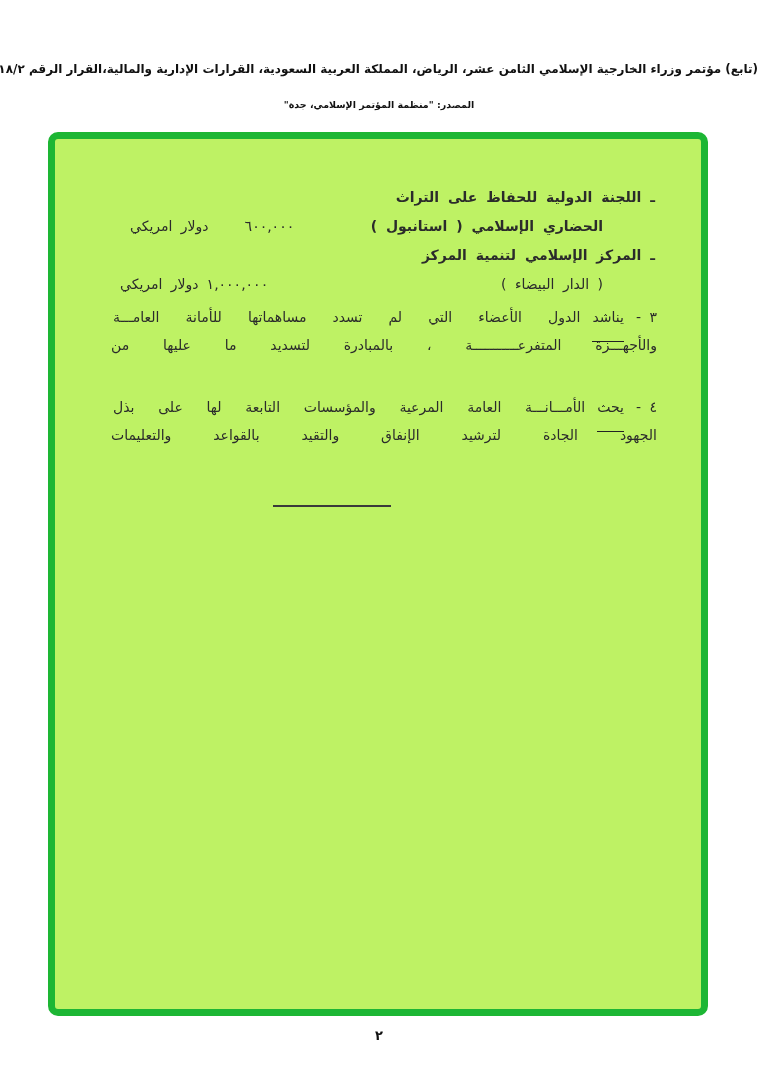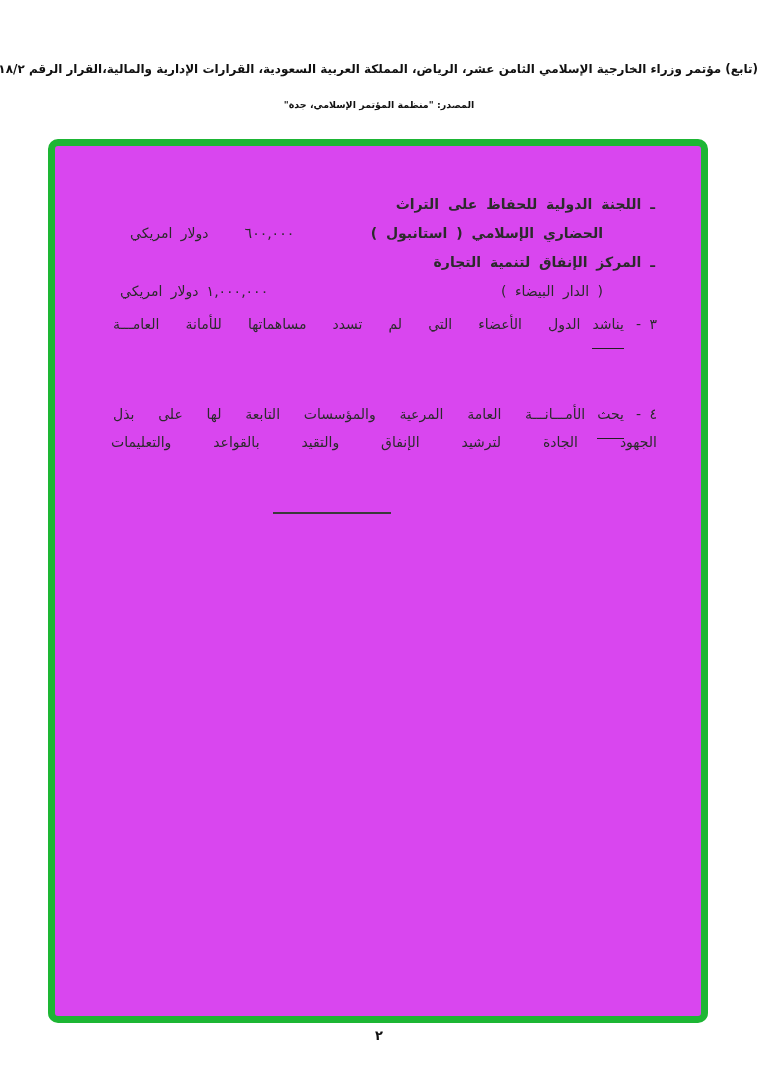--- a/index.html
+++ b/index.html
@@ -12,23 +12,23 @@
     position:absolute; top:62px; left:0; width:758px;
     direction:rtl; text-align:center; white-space:nowrap;
     font-weight:bold; font-size:12px; color:#111;
   }
   .source {
     position:absolute; top:99px; left:0; width:758px;
     direction:rtl; text-align:center; white-space:nowrap;
     font-weight:bold; font-size:9.5px; color:#111;
   }
   .frame {
-    position:absolute; left:48px; top:139px; width:660px; height:884px;
+    position:absolute; left:48px; top:132px; width:660px; height:884px;
     border:7px solid var(--green); border-radius:10px; box-sizing:border-box;
-    background:#d946ef;
+    background:#bef264;
   }
   .ln {
     position:absolute; direction:rtl; font-size:14px; line-height:20px;
     letter-spacing:0.5px; word-spacing:4px; white-space:nowrap; color:var(--ink);
   }
   .bname { font-weight:bold; }
   .amt-row { display:flex; direction:rtl; align-items:baseline; }
   .amt-row.r1 { gap:36px; }
   .amt-row.r2 { gap:8px; }
   .cl { display:flex; direction:rtl; gap:12px; white-space:nowrap; }
@@ -54,35 +54,36 @@
 
     <div class="ln bname" style="top:48px; right:46px;">ـ  اللجنة الدولية للحفاظ على التراث</div>
 
     <div class="ln bname" style="top:77px; right:98px;text-align:center;">الحضاري الإسلامي ( استانبول )</div>
 
     <div class="ln amt-row r1" style="top:77px; left:75px;">
       <span>٦٠٠,٠٠٠</span>
       <span>دولار امريكي</span>
     </div>
 
-    <div class="ln bname" style="top:106px; right:46px;">ـ  المركز الإنفاق لتنمية التجارة</div>
+    <div class="ln bname" style="top:106px; right:46px;">ـ  المركز الإسلامي لتنمية المركز</div>
 
     <div class="ln" style="top:135px; right:98px;text-align:center;">( الدار البيضاء )</div>
 
     <div class="ln amt-row r2" style="top:135px; left:65px;">
       <span>١,٠٠٠,٠٠٠</span>
       <span>دولار امريكي</span>
     </div>
 
     <div class="ln cl" style="top:168px; right:44px; left:58px;">
       <span class="cnum">٣ -</span>
       <span class="ckey">يناشد</span>
       <span class="crest">الدول الأعضاء التي لم تسدد مساهماتها للأمانة العامـــة</span>
     </div>
 
+    <div class="ln just" style="top:196px; right:44px; left:56px;">والأجهـــزة المتفرعـــــــــــة  ،  بالمبادرة لتسديد ما عليها من</div>
 
 
     <div class="ln cl" style="top:258px; right:44px; left:58px;">
       <span class="cnum">٤ -</span>
       <span class="ckey">يحث</span>
       <span class="crest">الأمـــانـــة العامة المرعية والمؤسسات التابعة لها على بذل</span>
     </div>
 
     <div class="ln just" style="top:286px; right:44px; left:56px;">الجهود الجادة لترشيد الإنفاق والتقيد بالقواعد والتعليمات</div>
 

